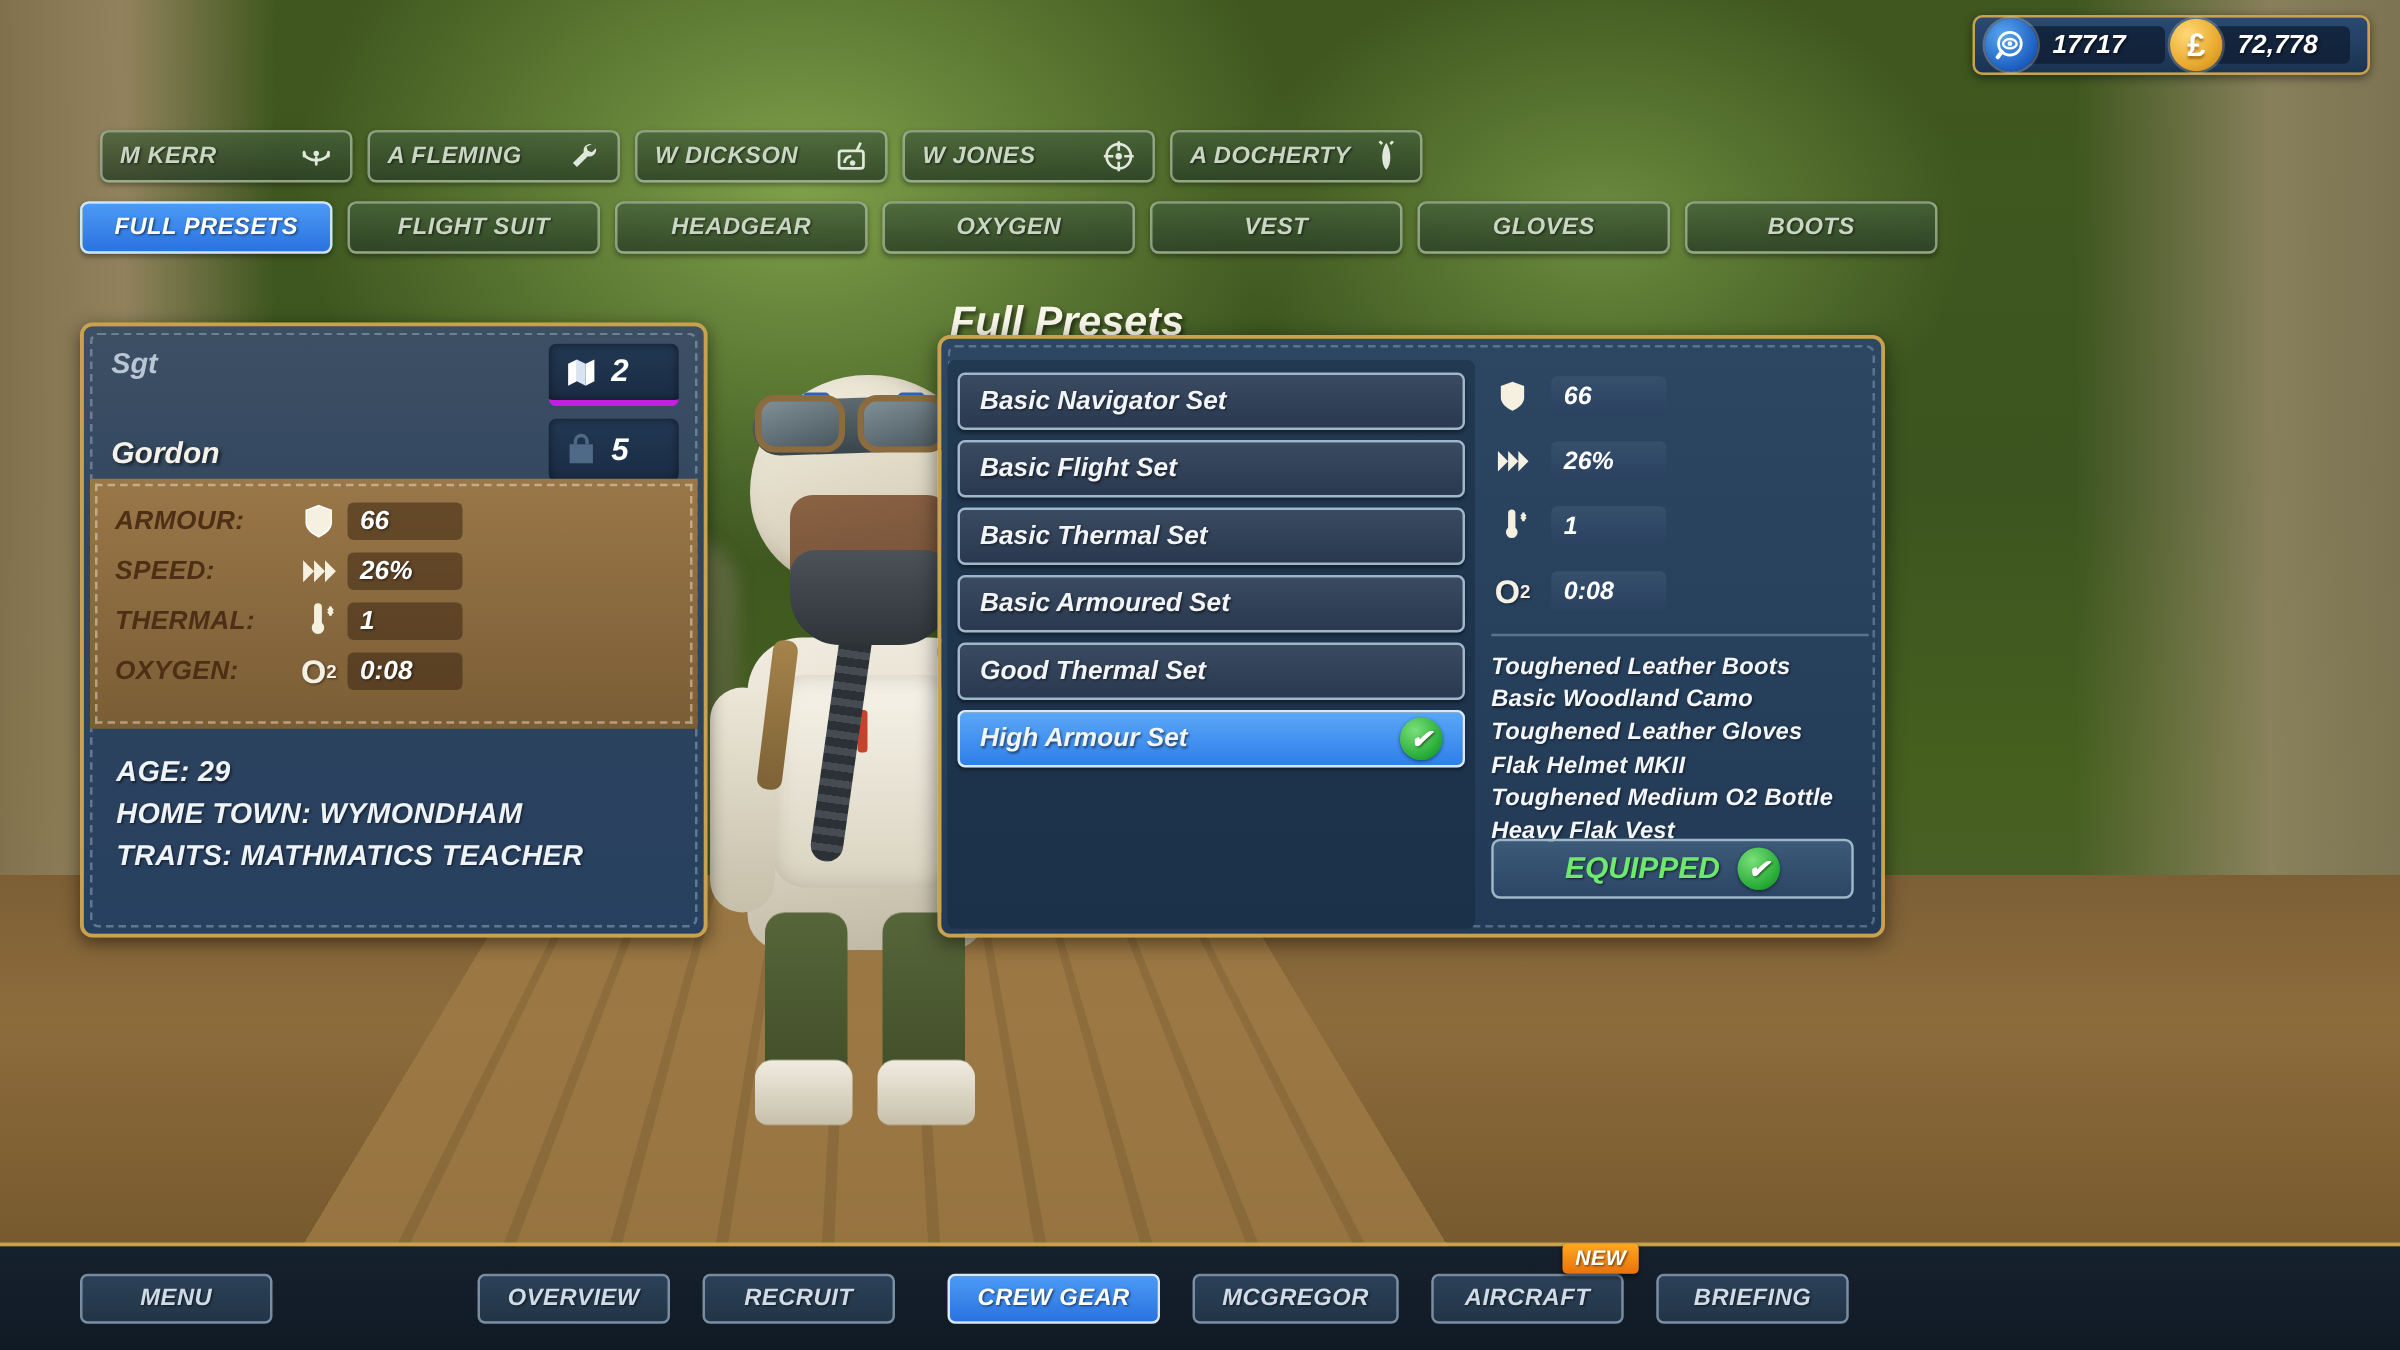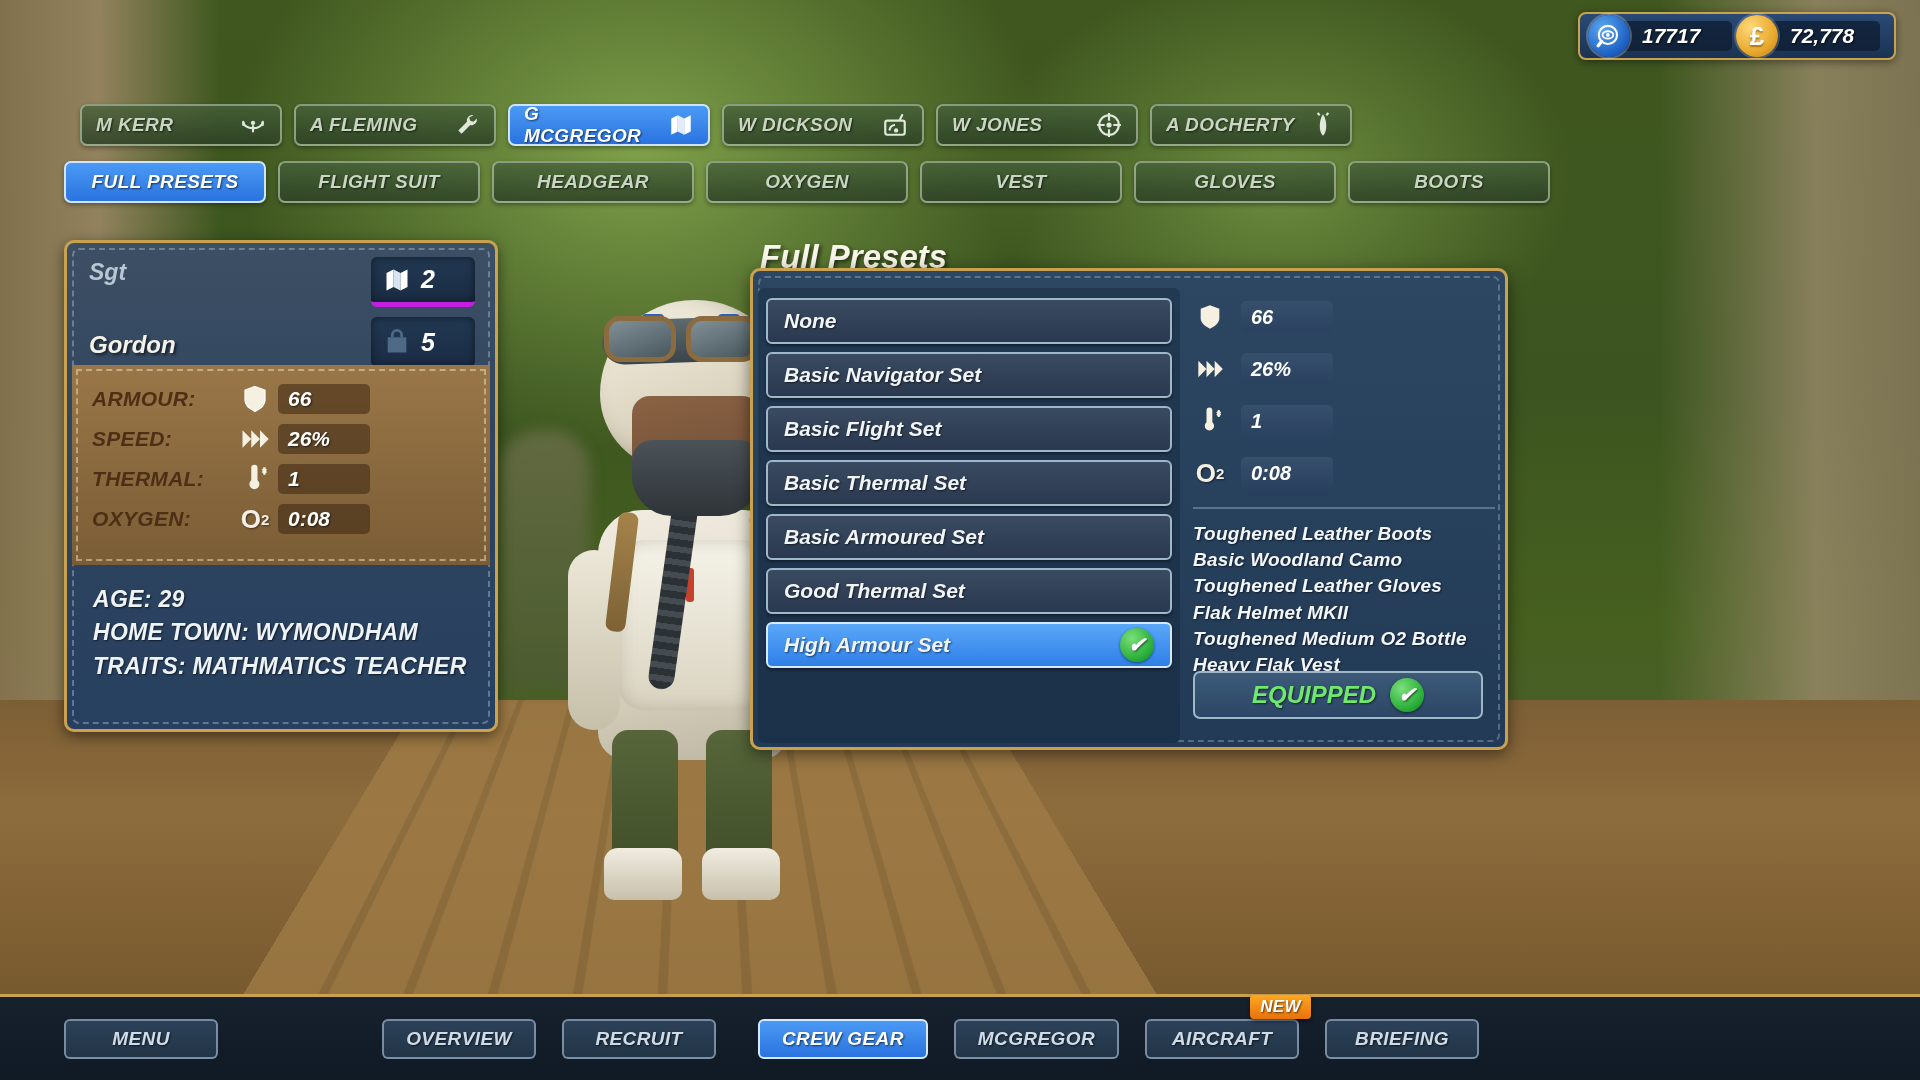--- a/index.html
+++ b/index.html
@@ -177,21 +177,21 @@
     border-color: #cfe4ff; color: #ffffff;
   }
   #crew-tabs .tab { width: 202px; }
   #category-tabs .tab { width: 202px; justify-content: center; }
 
   .tab-icon { width: 26px; height: 26px; flex: none; display: flex; align-items: center; justify-content: center; }
   .tab-icon svg { width: 26px; height: 26px; }
 
   
   #info-panel {
-    position: absolute; left: 64px; top: 240px; width: 434px; height: 492px;
+    position: absolute; left: 64px; top: 258px; width: 502px; height: 492px;
     background: linear-gradient(180deg, #3d4f63 0%, #2f4560 40%, #27405f 100%);
     border: 3px solid #caa24f; border-radius: 10px;
     box-shadow: 0 4px 14px rgba(0,0,0,.5);
     overflow: hidden;
   }
   #info-panel::before {
     content: ""; position: absolute; inset: 5px;
     border: 2px dashed rgba(190,210,230,.38); border-radius: 7px; pointer-events: none;
   }
   .name-block { position: absolute; left: 22px; top: 16px; }
@@ -406,30 +406,20 @@
     </span>
   </div>
   <div class="tab">
     <span>A FLEMING</span>
     <span class="tab-icon">
       <svg viewBox="0 0 24 24">
           <path d="M18 3a5 5 0 0 0-6 6L4 17l3 3 8-8a5 5 0 0 0 6-6l-3 3-3-1-1-3z" fill="#dfe8da"></path>
         </svg>
     </span>
   </div>
-  <div class="tab active">
-    <span>G MCGREGOR</span>
-    <span class="tab-icon">
-      <svg viewBox="0 0 24 24">
-          <path d="M3 6l6-3v15l-6 3z" fill="#fff"></path>
-          <path d="M9 3l6 3v15l-6-3z" fill="#e3ecf7"></path>
-          <path d="M15 6l6-3v15l-6 3z" fill="#fff"></path>
-        </svg>
-    </span>
-  </div>
   <div class="tab">
     <span>W DICKSON</span>
     <span class="tab-icon">
       <svg viewBox="0 0 24 24">
           <rect x="3" y="8" width="18" height="13" rx="2" fill="none" stroke="#dfe8da" stroke-width="2"></rect>
           <path d="M16 8L19 2" stroke="#dfe8da" stroke-width="2"></path>
           <path d="M7 17a5 5 0 0 1 5-5" fill="none" stroke="#dfe8da" stroke-width="2"></path>
           <circle cx="13" cy="17" r="2" fill="#dfe8da"></circle>
         </svg>
     </span>
@@ -545,23 +535,20 @@
     <div class="bio-line">HOME TOWN: WYMONDHAM</div>
     <div class="bio-line">TRAITS: MATHMATICS TEACHER</div>
   </div>
 </div>
 
 <div id="presets-title">Full Presets</div>
 
 <div id="main-panel">
   <div id="preset-list">
     <div class="preset-item">
-      <span>None</span>
-    </div>
-    <div class="preset-item">
       <span>Basic Navigator Set</span>
     </div>
     <div class="preset-item">
       <span>Basic Flight Set</span>
     </div>
     <div class="preset-item">
       <span>Basic Thermal Set</span>
     </div>
     <div class="preset-item">
       <span>Basic Armoured Set</span>

